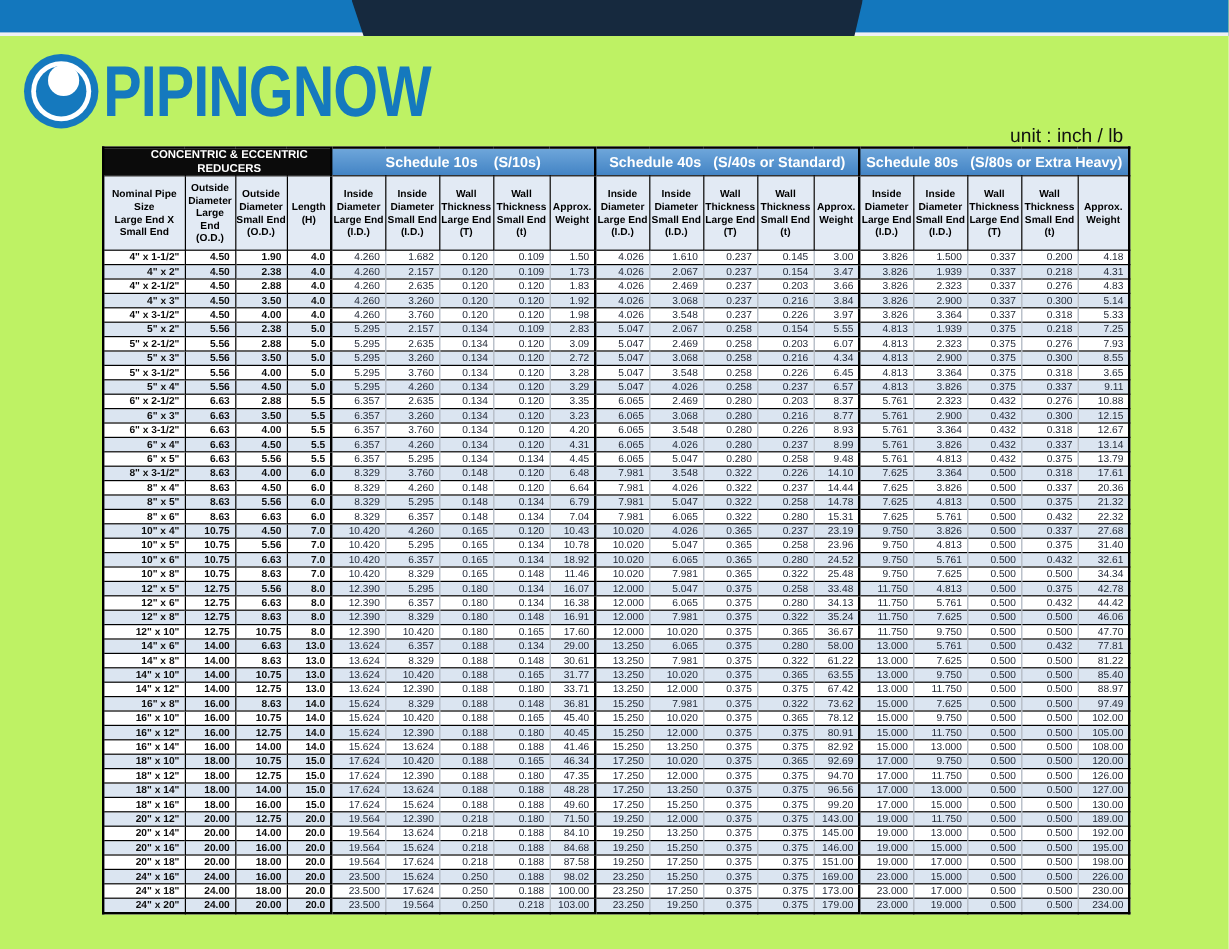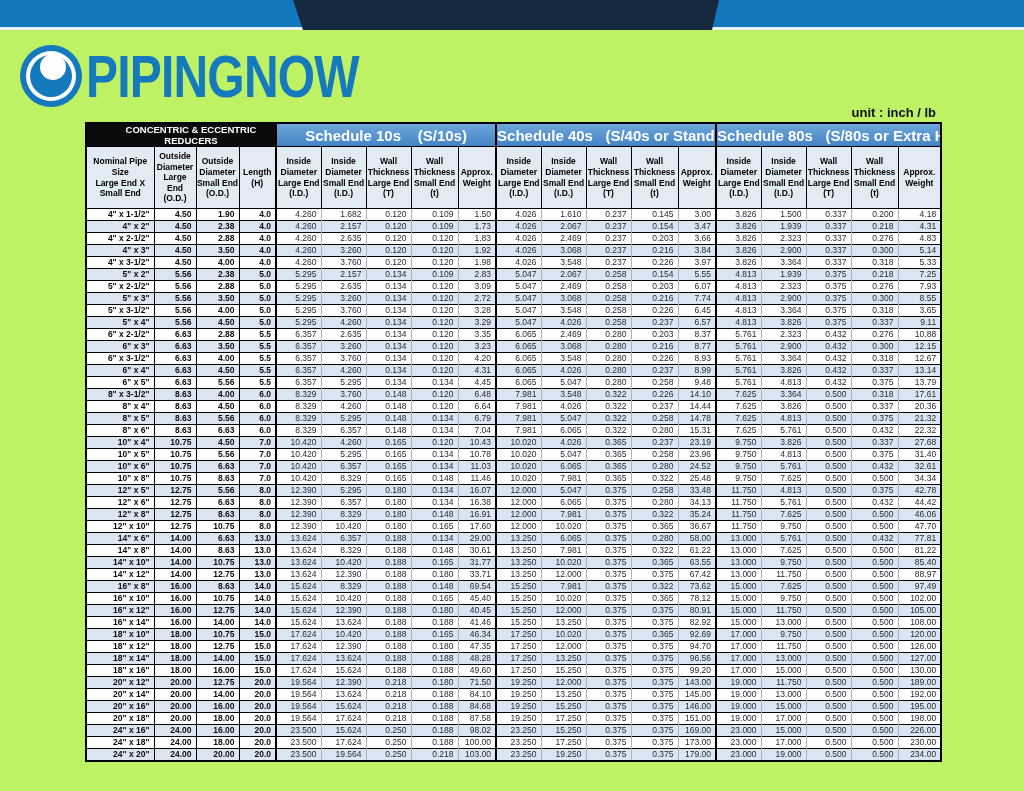--- a/index.html
+++ b/index.html
@@ -14,30 +14,30 @@
   
   .brand { position:absolute; left:20px; top:44px; height:64px; display:flex; align-items:center; }
   .logo-icon { position:relative; width:62px; height:62px; border-radius:50%; background:#1579be; flex:0 0 auto; }
   .logo-icon .ring-gap { position:absolute; inset:6px; border-radius:50%; background:#ffffff; }
   .logo-icon .inner-disc { position:absolute; inset:10px; border-radius:50%; background:#1579be; }
   .logo-icon .punch { position:absolute; left:20px; top:9px; width:26px; height:26px; border-radius:50%; background:#ffffff; }
   .brand-name { font-weight:bold; font-size:60px; letter-spacing:-1px; color:#1579be;
                 transform:scaleX(0.80); transform-origin:left center; white-space:nowrap; margin-left:4px; }
 
   
-  .unit-label { position:absolute; right:88px; top:105px; font-size:13px; font-weight:bold; color:#111; }
+  .unit-label { position:absolute; right:88px; top:105px; font-size:16px; font-weight:normal; color:#111; }
 
   
   .table-wrap { position:absolute; left:85px; top:122px; }
   table { border-collapse:collapse; table-layout:fixed; width:855px; border:2.5px solid #000; background:#fff; }
   th, td { overflow:hidden; }
 
   .tbl-title { background:#0b0b0b; color:#fff; font-size:9.5px; font-weight:bold; text-align:center;
                border:1px solid #000; height:14px;padding-left:20px; }
-  .sched-hdr { background:linear-gradient(180deg,#6ea6da 0%,#4384c5 100%); color:#fff; font-size:15px;
+  .sched-hdr { background:linear-gradient(180deg,#6ea6da 0%,#4384c5 100%); color:#fff; font-size:12px;
                font-weight:bold; text-align:center; border:1px solid #000; white-space:pre; }
   .col-hdr { background:#e2eaf4; color:#000; font-size:8.5px; font-weight:bold; text-align:center;
              white-space:pre-line; line-height:1.25; border:1px solid #000; height:62px; vertical-align:middle; }
 
   tbody td { font-size:8.5px; height:11.4px; line-height:11px; text-align:right; padding:0 4px 0 0;
              color:#232a38; border-top:1px solid #000; border-right:1px solid #aab2bd; }
   tbody td.base { font-weight:bold; color:#0c0c0c; border-right:1px solid #000; }
   tbody tr:nth-child(even) td { background:#dbe5f1; }
   th.grp, td.grp { border-left:2.5px solid #000 !important; }
   thead tr:last-child th { border-bottom:1.5px solid #000; }
@@ -318,21 +318,21 @@
             <td class="base">5.0</td>
             <td class="grp">5.295</td>
             <td>3.260</td>
             <td>0.134</td>
             <td>0.120</td>
             <td>2.72</td>
             <td class="grp">5.047</td>
             <td>3.068</td>
             <td>0.258</td>
             <td>0.216</td>
-            <td>7.74</td>
+            <td>4.34</td>
             <td class="grp">4.813</td>
             <td>2.900</td>
             <td>0.375</td>
             <td>0.300</td>
             <td>8.55</td>
           </tr>
           <tr>
             <td class="base">5" x 3-1/2"</td>
             <td class="base">5.56</td>
             <td class="base">4.00</td>
@@ -607,21 +607,21 @@
           </tr>
           <tr>
             <td class="base">10" x 6"</td>
             <td class="base">10.75</td>
             <td class="base">6.63</td>
             <td class="base">7.0</td>
             <td class="grp">10.420</td>
             <td>6.357</td>
             <td>0.165</td>
             <td>0.134</td>
-            <td>11.03</td>
+            <td>18.92</td>
             <td class="grp">10.020</td>
             <td>6.065</td>
             <td>0.365</td>
             <td>0.280</td>
             <td>24.52</td>
             <td class="grp">9.750</td>
             <td>5.761</td>
             <td>0.500</td>
             <td>0.432</td>
             <td>32.61</td>
@@ -817,21 +817,21 @@
           </tr>
           <tr>
             <td class="base">16" x 8"</td>
             <td class="base">16.00</td>
             <td class="base">8.63</td>
             <td class="base">14.0</td>
             <td class="grp">15.624</td>
             <td>8.329</td>
             <td>0.188</td>
             <td>0.148</td>
-            <td>69.54</td>
+            <td>36.81</td>
             <td class="grp">15.250</td>
             <td>7.981</td>
             <td>0.375</td>
             <td>0.322</td>
             <td>73.62</td>
             <td class="grp">15.000</td>
             <td>7.625</td>
             <td>0.500</td>
             <td>0.500</td>
             <td>97.49</td>

